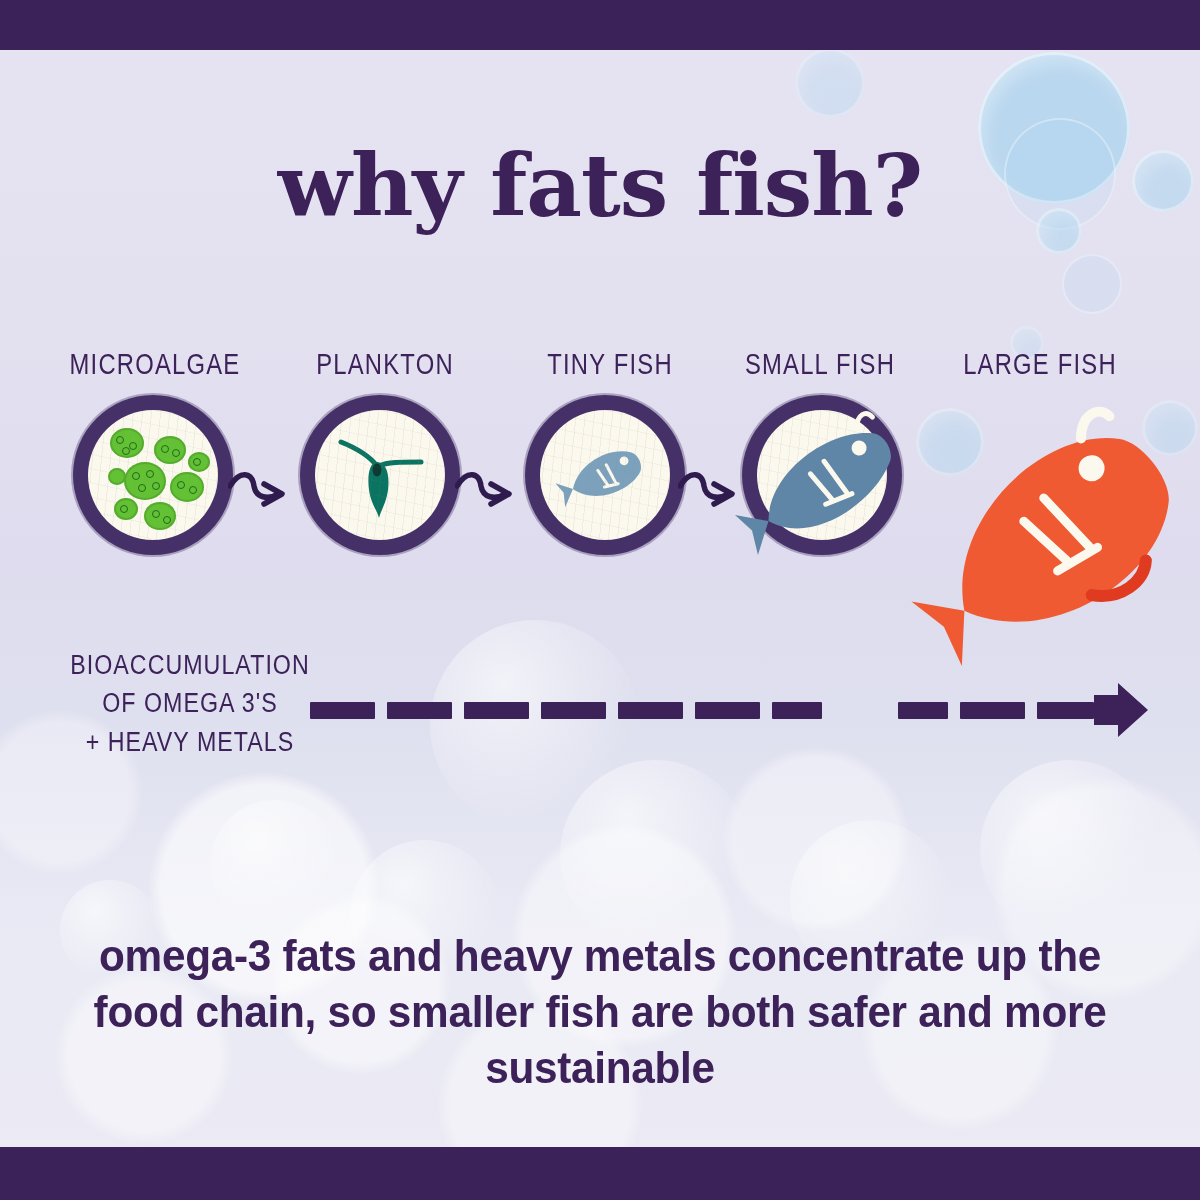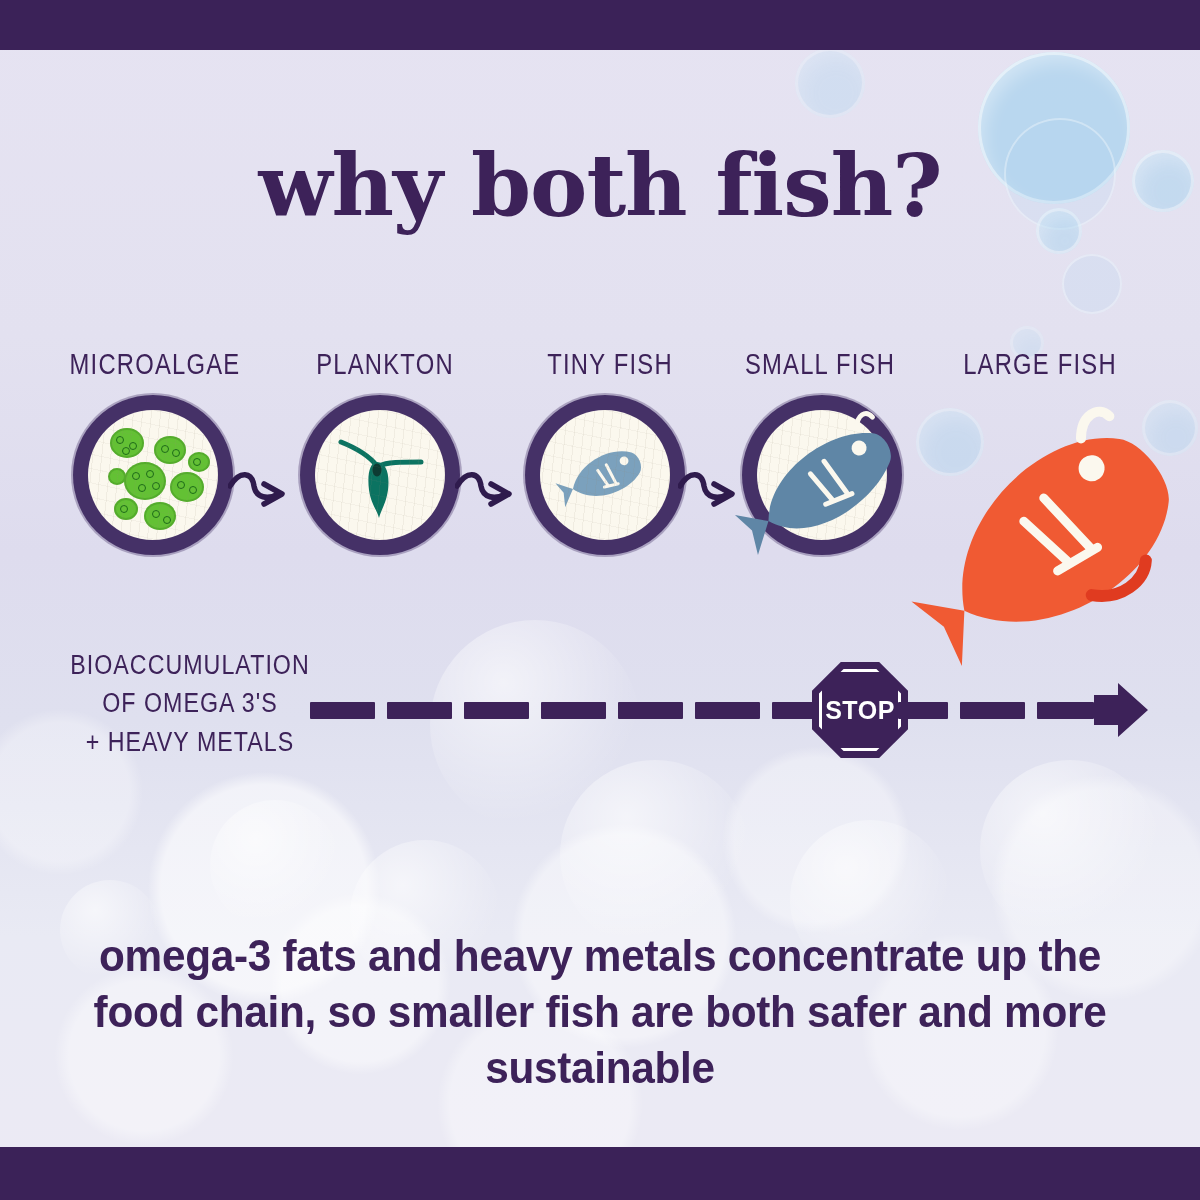--- a/index.html
+++ b/index.html
@@ -105,21 +105,21 @@
   <div class="bubble bub-soft" style="left:60px;top:880px;width:100px;height:100px;"></div>
   <div class="bubble bub-soft" style="left:350px;top:840px;width:150px;height:150px;"></div>
   <div class="bubble bub-soft" style="left:560px;top:760px;width:190px;height:190px;"></div>
   <div class="bubble bub-soft" style="left:790px;top:820px;width:160px;height:160px;"></div>
   <div class="bubble bub-soft" style="left:980px;top:760px;width:180px;height:180px;"></div>
   <div class="bubble bub-soft" style="left:430px;top:620px;width:210px;height:210px;"></div>
 
   <div class="bar top"></div>
   <div class="bar bottom"></div>
 
-  <div id="title">why both fish?</div>
+  <div id="title">why fats fish?</div>
 
   <div class="stage-label" style="left:25px;top:348px;width:260px;">MICROALGAE</div>
   <div class="stage-label" style="left:255px;top:348px;width:260px;">PLANKTON</div>
   <div class="stage-label" style="left:480px;top:348px;width:260px;">TINY FISH</div>
   <div class="stage-label" style="left:690px;top:348px;width:260px;">SMALL FISH</div>
   <div class="stage-label" style="left:910px;top:348px;width:260px;">LARGE FISH</div>
 
   <div class="circle" style="left:88px;top:410px;width:130px;height:130px;">
     <div class="algae" style="left:22px;top:18px;width:34px;height:30px;">
         <i style="left:6px;top:8px;"></i>
@@ -224,24 +224,20 @@
   </div>
 
   <div class="axis-dash" style="left:310px;top:702px;width:65px;"></div>
   <div class="axis-dash" style="left:387px;top:702px;width:65px;"></div>
   <div class="axis-dash" style="left:464px;top:702px;width:65px;"></div>
   <div class="axis-dash" style="left:541px;top:702px;width:65px;"></div>
   <div class="axis-dash" style="left:618px;top:702px;width:65px;"></div>
   <div class="axis-dash" style="left:695px;top:702px;width:65px;"></div>
   <div class="axis-dash" style="left:772px;top:702px;width:50px;"></div>
 
-  <div class="stopsign" style="left:812px;top:662px;width:96px;height:96px;">
-    <div class="ring"></div>
-    <span>STOP</span>
-  </div>
 
   <div class="axis-dash" style="left:898px;top:702px;width:50px;"></div>
   <div class="axis-dash" style="left:960px;top:702px;width:65px;"></div>
   <div class="axis-dash" style="left:1037px;top:702px;width:57px;"></div>
   <svg width="60" height="58" viewBox="0 0 60 58" style="position:absolute;left:1092px;top:681px;">
     <path d="M2 14 L26 14 L26 2 L56 29 L26 56 L26 44 L2 44 Z" fill="#3d2259"></path>
   </svg>
 
   <div id="caption">omega-3 fats and heavy metals concentrate up the food chain, so smaller fish are both safer and more sustainable</div>
 

